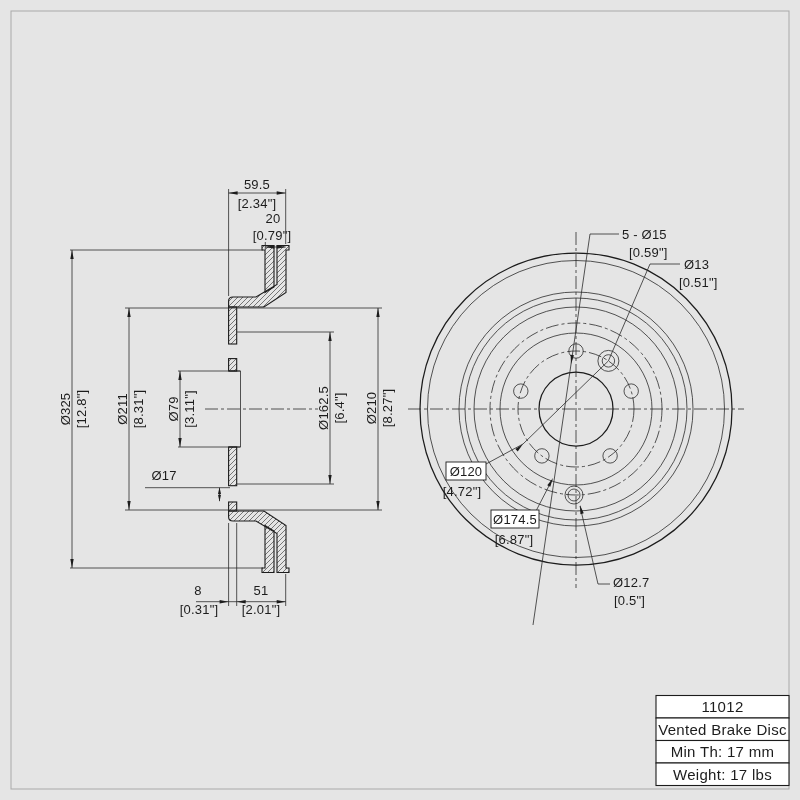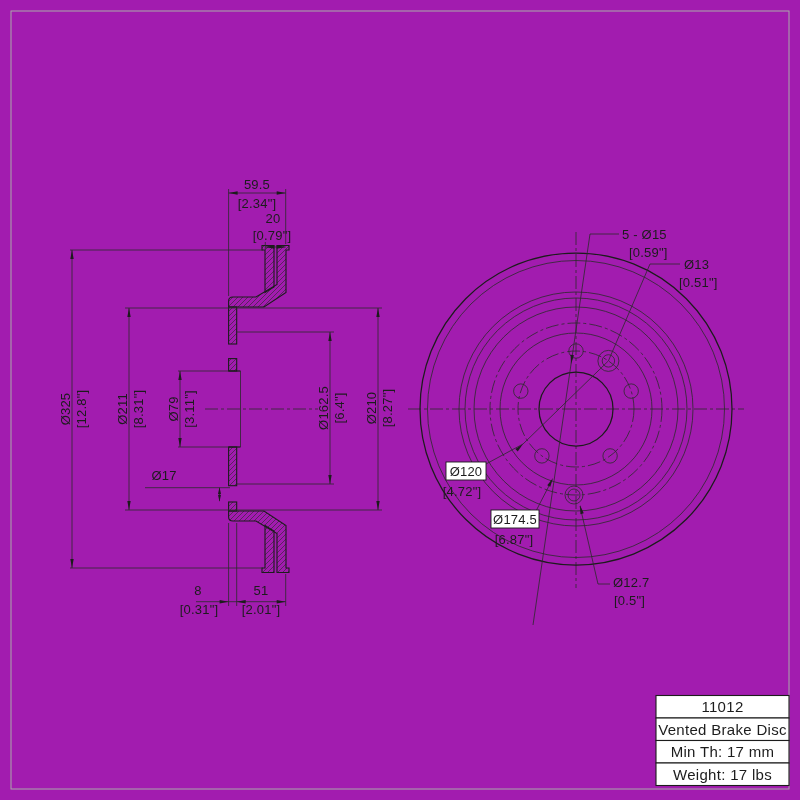--- a/index.html
+++ b/index.html
@@ -1,16 +1,16 @@
 <!DOCTYPE html>
 <html><head>
 <meta charset="utf-8">
 <style>
   html,body{margin:0;padding:0;background:#ffffff;}
-  .page{position:relative;width:800px;height:800px;background:#a21caf;overflow:hidden;}
+  .page{position:relative;width:800px;height:800px;background:#e5e5e5;overflow:hidden;}
   svg{display:block;}
   text{font-family:"Liberation Sans","DejaVu Sans",sans-serif;fill:#1c1c1c;}
   .dim{font-size:13px;letter-spacing:0.2px;}
   .tbl{font-size:15px;letter-spacing:0.3px;}
   .thin{stroke:#2b2b2b;stroke-width:0.8;fill:none;}
   .prof{stroke:#1c1c1c;stroke-width:1.25;fill:none;}
   .hatched{stroke:#1c1c1c;stroke-width:1.1;fill:url(#hatch);}
   .cl{stroke:#2b2b2b;stroke-width:0.8;fill:none;stroke-dasharray:13 3 3 3;}
   .arr{fill:#1c1c1c;stroke:none;}
   .lblbox{stroke:#1c1c1c;stroke-width:0.9;fill:#ffffff;}

